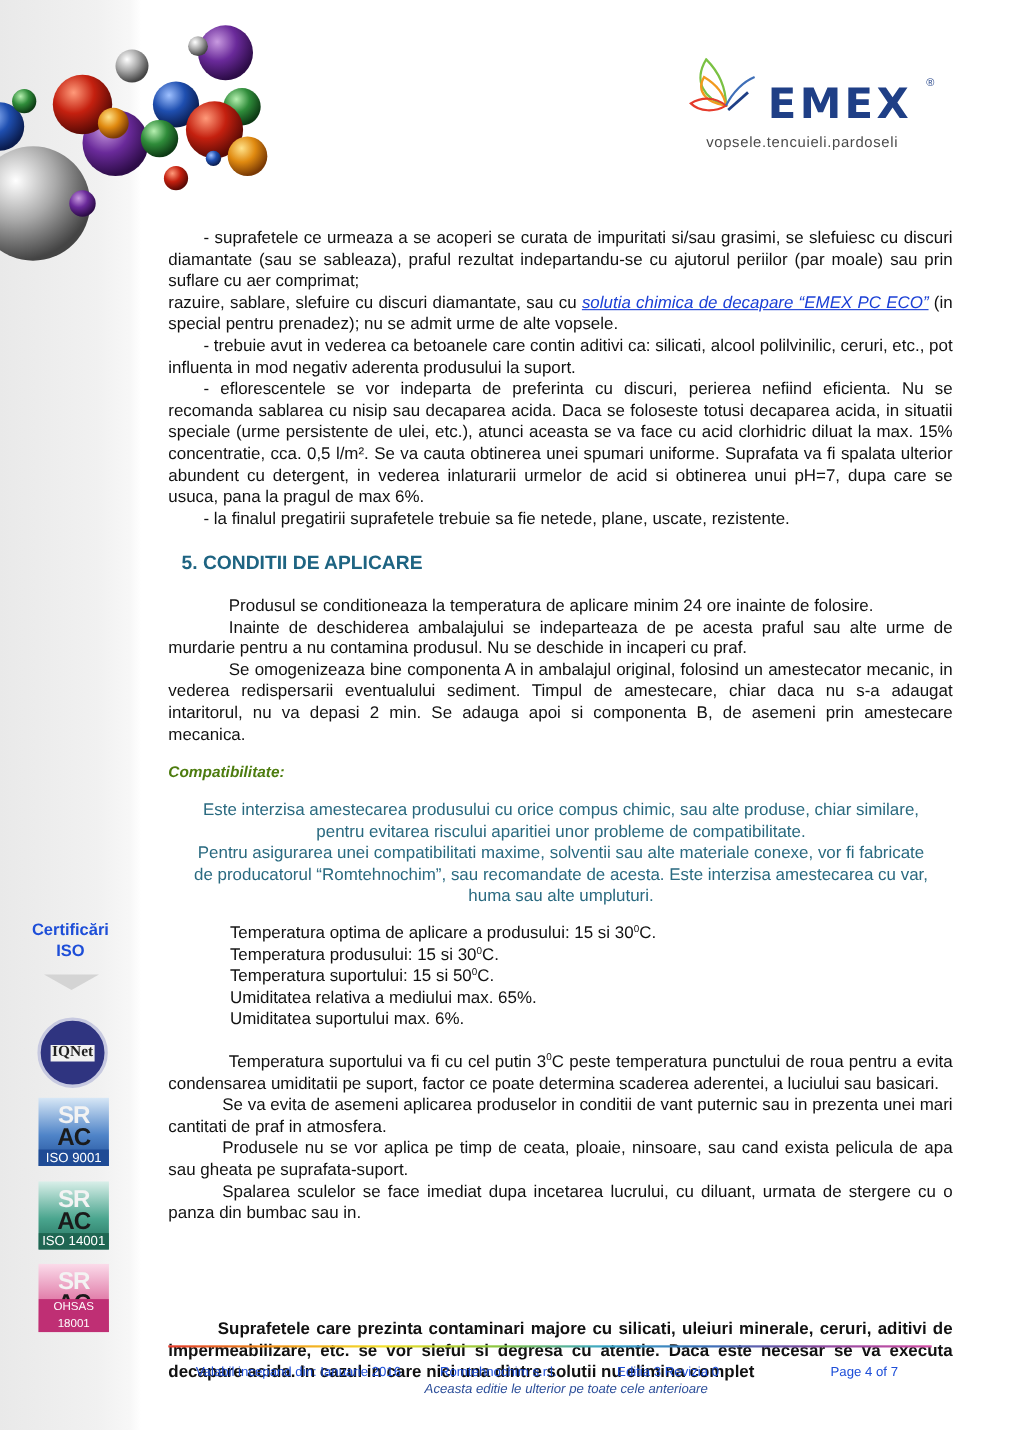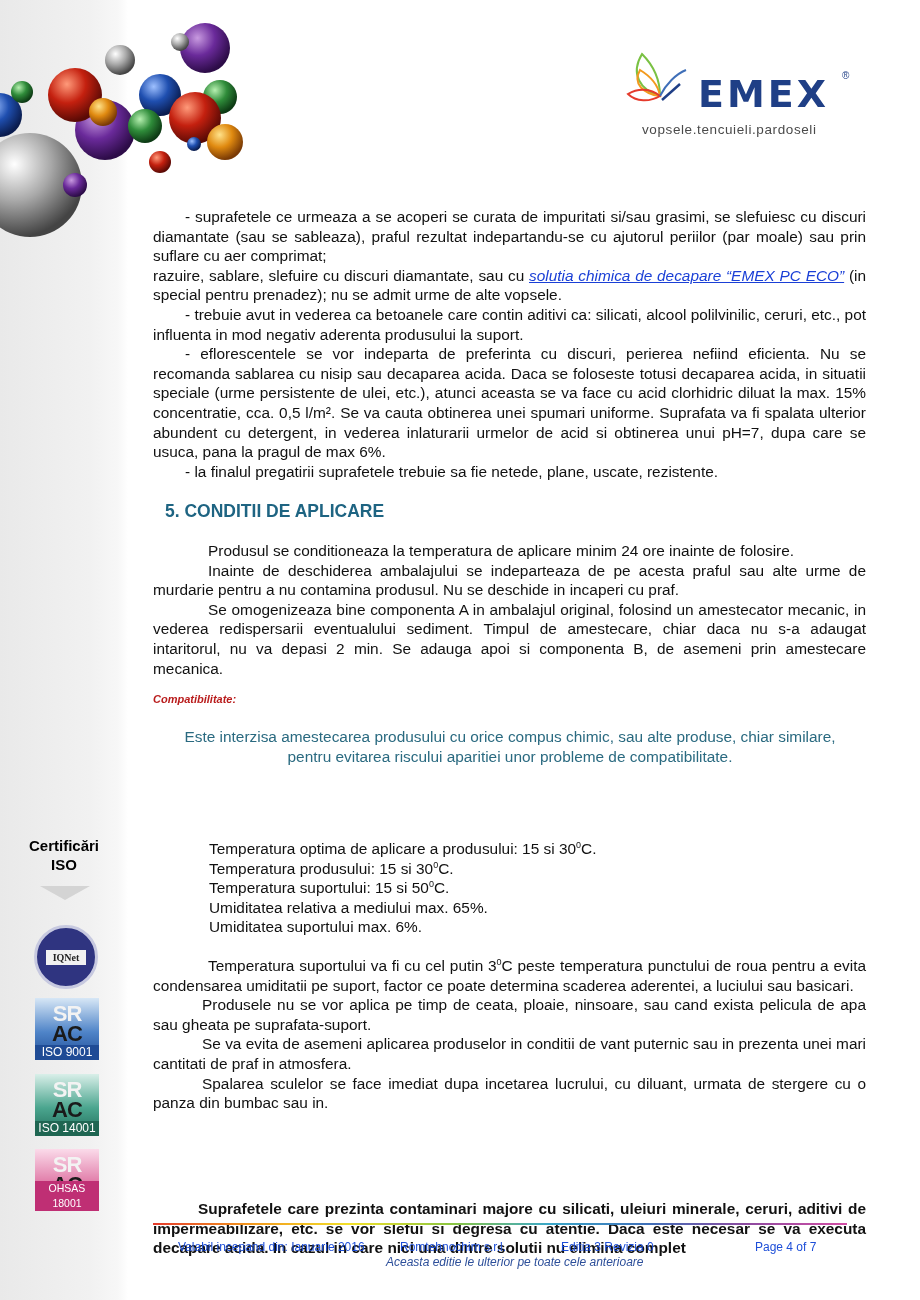--- a/index.html
+++ b/index.html
@@ -27,21 +27,21 @@
   .p { text-align: justify; }
   .indent { text-indent: 55px; }
   .dash { text-indent: 32px; }
   a.link { color: #1a3fd6; font-style: italic; text-decoration: underline; }
 
   .h5 {
     position: absolute; left: 165px; top: 501px; font-size: 17.5px; font-weight: bold; color: #1e6482;
   }
   .block2 { position: absolute; left: 153px; top: 541px; width: 713px; font-size: 15.4px; line-height: 19.6px; }
   .compat-title {
-    position: absolute; left: 153px; top: 693px; font-size: 11px; font-weight: bold; font-style: italic; color: #b91c1c;
+    position: absolute; left: 153px; top: 693px; font-size: 14px; font-weight: bold; font-style: italic; color: #4d7c0f;
   }
   .compat-body {
     position: absolute; left: 172px; top: 727px; width: 676px; font-size: 15.4px; line-height: 19.6px;
     text-align: center; color: #2a6a80;
   }
   .conditions { position: absolute; left: 209px; top: 839px; font-size: 15.4px; line-height: 19.6px; }
   .block3 { position: absolute; left: 153px; top: 956px; width: 713px; font-size: 15.4px; line-height: 19.6px; }
   .block3 .p { margin-bottom: 0; }
   .bold-block {
     position: absolute; left: 153px; top: 1151px; width: 713px; font-size: 15.4px; line-height: 19.6px;
@@ -51,32 +51,32 @@
 
   .rainbow {
     position: absolute; left: 153px; top: 1223px; width: 694px; height: 2px;
     background: linear-gradient(to right, #e53b2c, #f39a1e, #f2e12a, #8cc63f, #3aa7c9, #3f6fb8, #8e4aa0, #d44fa6);
   }
   .footer { position: absolute; top: 1240px; font-size: 12px; color: #1d4ed8; }
   .footer-italic { position: absolute; top: 1255px; left: 386px; font-size: 12px; color: #2d4f9a; font-style: italic; }
 
   .cert-title {
     position: absolute; left: 22px; top: 836px; width: 84px; text-align: center; font-weight: bold;
-    font-size: 15px; line-height: 19px; color: #000000;
+    font-size: 15px; line-height: 19px; color: #1d4ed8;
   }
   .cert-arrow {
     position: absolute; left: 40px; top: 886px; width: 0; height: 0;
     border-left: 25px solid transparent; border-right: 25px solid transparent; border-top: 14px solid #d4d4d4;
   }
   .iqnet {
     position: absolute; left: 34px; top: 925px; width: 64px; height: 64px; border-radius: 50%;
     background: #2f3480; border: 3px solid #c7c9e0; display: flex; align-items: center; justify-content: center;
   }
   .iqnet .inner {
-    width: 40px; height: 15px; background: #f1f1f1; font-size: 10px; font-weight: bold; color: #222;
+    width: 40px; height: 15px; background: #f1f1f1; font-size: 14px; font-weight: bold; color: #222;
     display: flex; align-items: center; justify-content: center; font-family: "Liberation Serif", serif;
   }
   .srac {
     position: absolute; left: 35px; width: 64px; height: 62px; color: #fff; text-align: center; overflow: hidden;
   }
   .srac .mark { font-size: 22px; font-weight: bold; line-height: 20px; padding-top: 6px; color: #1a1a1a; letter-spacing: -1px; }
   .srac .mark span { color: #f3f3f3; }
   .srac .certno { font-size: 4px; color: #e0e0e0; margin-top: 2px; }
   .srac .std { position: absolute; bottom: 0; left: 0; width: 100%; font-size: 12px; line-height: 15px; }
   .srac1 { top: 998px; background: linear-gradient(to bottom, #d7e7f6, #4f84c8 55%, #1e4c96); }
@@ -170,34 +170,35 @@
 
 <div class="block2">
   <div class="p indent">Produsul se conditioneaza la temperatura de aplicare minim 24 ore inainte de folosire.</div>
   <div class="p indent">Inainte de deschiderea ambalajului se indeparteaza de pe acesta praful sau alte urme de murdarie pentru a nu contamina produsul. Nu se deschide in incaperi cu praf.</div>
   <div class="p indent">Se omogenizeaza bine componenta A in ambalajul original, folosind un amestecator mecanic, in vederea redispersarii eventualului sediment. Timpul de amestecare, chiar daca nu s-a adaugat intaritorul, nu va depasi 2 min. Se adauga apoi si componenta B, de asemeni prin amestecare mecanica.</div>
 </div>
 
 <div class="compat-title">Compatibilitate:</div>
 <div class="compat-body">
   <div>Este interzisa amestecarea produsului cu orice compus chimic, sau alte produse, chiar similare, pentru evitarea riscului aparitiei unor probleme de compatibilitate.</div>
+  <div>Pentru asigurarea unei compatibilitati maxime, solventii sau alte materiale conexe, vor fi fabricate de producatorul “Romtehnochim”, sau recomandate de acesta. Este interzisa amestecarea cu var, huma sau alte umpluturi.</div>
 </div>
 
 <div class="conditions">
   <div><span>Temperatura optima de aplicare a produsului: 15 si 30</span><sup>0</sup><span>C.</span></div>
   <div><span>Temperatura produsului: 15 si 30</span><sup>0</sup><span>C.</span></div>
   <div><span>Temperatura suportului: 15 si 50</span><sup>0</sup><span>C.</span></div>
   <div><span>Umiditatea relativa a mediului max. 65%.</span></div>
   <div><span>Umiditatea suportului max. 6%.</span></div>
 </div>
 
 <div class="block3">
   <div class="p indent"><span>Temperatura suportului va fi cu cel putin 3</span><sup>0</sup><span>C peste temperatura punctului de roua pentru a evita condensarea umiditatii pe suport, factor ce poate determina scaderea aderentei, a luciului sau basicari.</span></div>
+  <div class="p" style="text-indent:49px">Se va evita de asemeni aplicarea produselor in conditii de vant puternic sau in prezenta unei mari cantitati de praf in atmosfera.</div>
   <div class="p" style="text-indent:49px">Produsele nu se vor aplica pe timp de ceata, ploaie, ninsoare, sau cand exista pelicula de apa sau gheata pe suprafata-suport.</div>
-  <div class="p" style="text-indent:49px">Se va evita de asemeni aplicarea produselor in conditii de vant puternic sau in prezenta unei mari cantitati de praf in atmosfera.</div>
   <div class="p" style="text-indent:49px">Spalarea sculelor se face imediat dupa incetarea lucrului, cu diluant, urmata de stergere cu o panza din bumbac sau in.</div>
 </div>
 
 <div class="bold-block">Suprafetele care prezinta contaminari majore cu silicati, uleiuri minerale, ceruri, aditivi de impermeabilizare, etc. se vor slefui si degresa cu atentie. Daca este necesar se va executa decapare acida. In cazul in care nici una dintre solutii nu elimina complet</div>
 
 <div class="cert-title">Certificări ISO</div>
 <div class="cert-arrow"></div>
 <div class="iqnet">
   <div class="inner">IQNet</div>
 </div>

